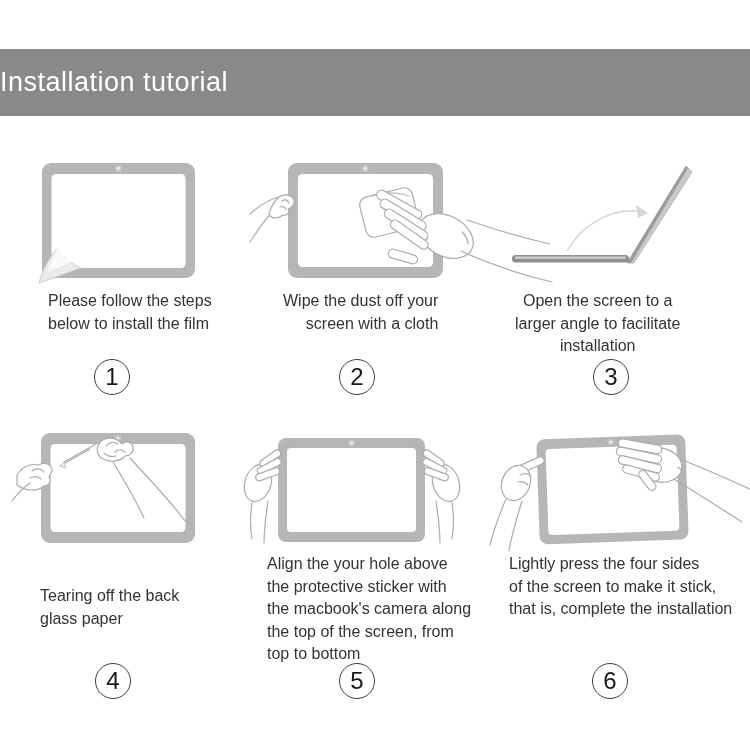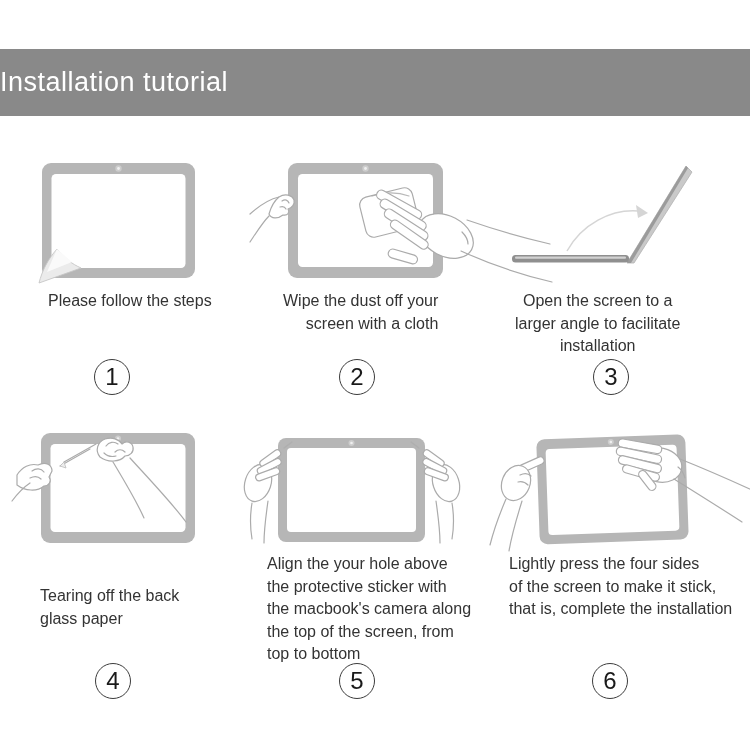--- a/index.html
+++ b/index.html
@@ -49,20 +49,21 @@
         <circle class="cam-i" cx="98.5" cy="18.5" r="1.4"></circle>
         <rect class="scr" x="31.5" y="24" width="134" height="94" rx="4.5"></rect>
       </g>
       <g>
         <path d="M37,99 C44,108 52,114 61,118 L19,133 C22,121 28,109 37,99 Z" fill="#ebebeb" stroke="#c6c6c6" stroke-width="0.9"></path>
         <path d="M37,99 L52,112 L27,122 Z" fill="#fafafa"></path>
       </g>
     </svg>
     <div class="desc" style="left:28px;">
       <div>Please follow the steps</div>
+      <div>below to install the film</div>
     </div>
     <div class="num" style="left:74px;">
       <span>1</span>
     </div>
   </section>
 
   <section class="step r1" style="left:250px;width:240px;">
     <svg class="illu" width="310" height="150" viewBox="0 0 310 150">
       <g>
         <rect class="bezel" x="38" y="13" width="155" height="115" rx="9"></rect>

